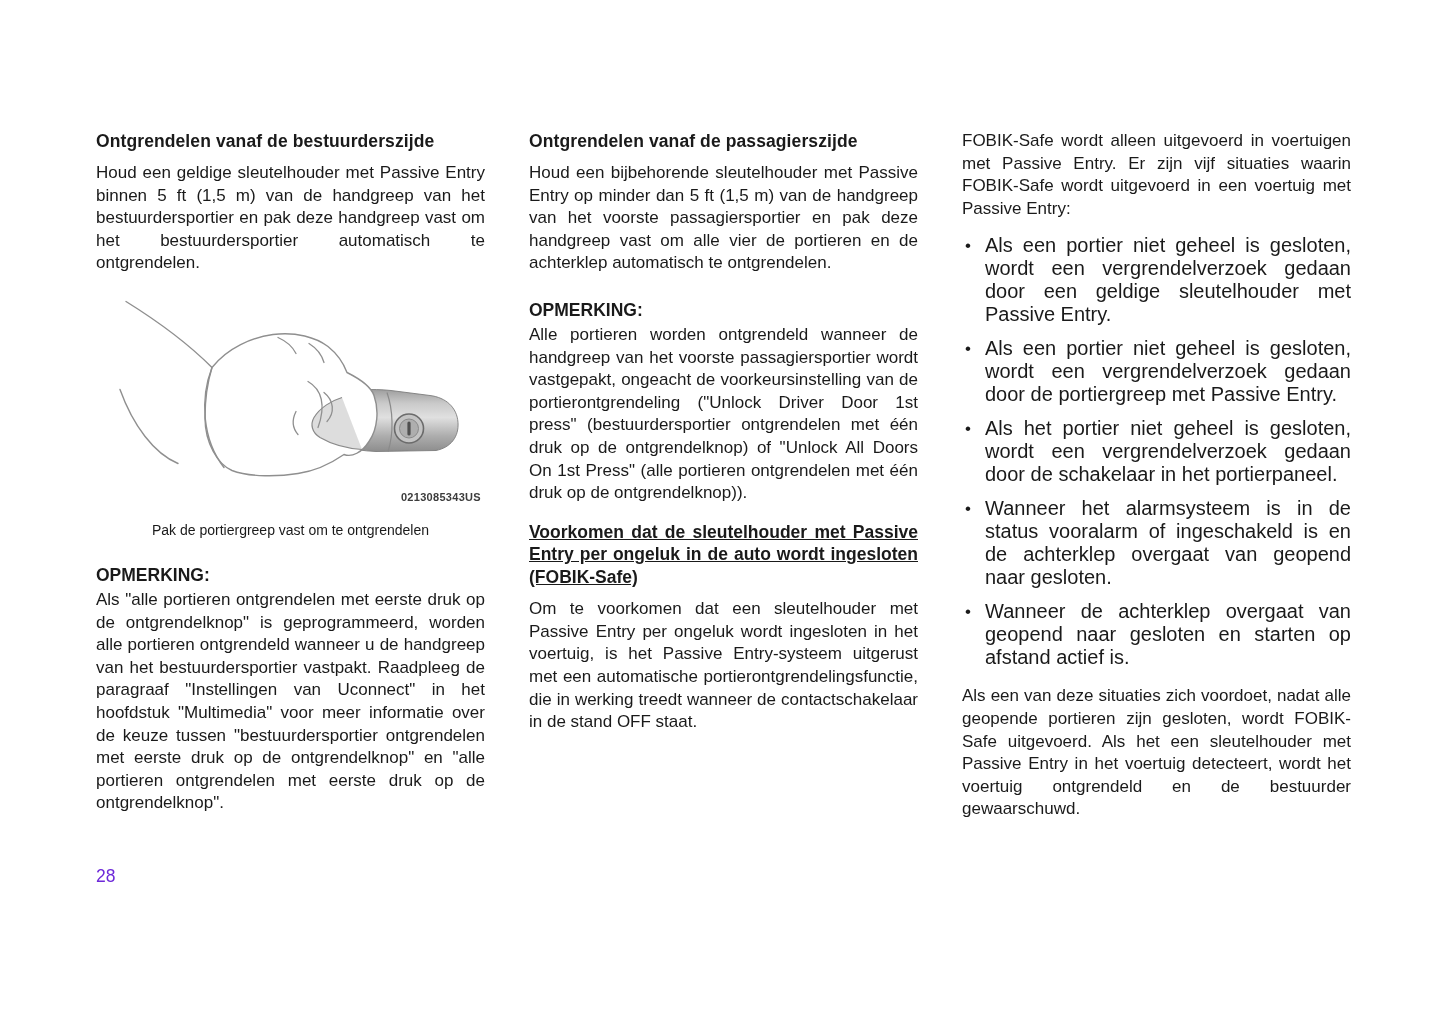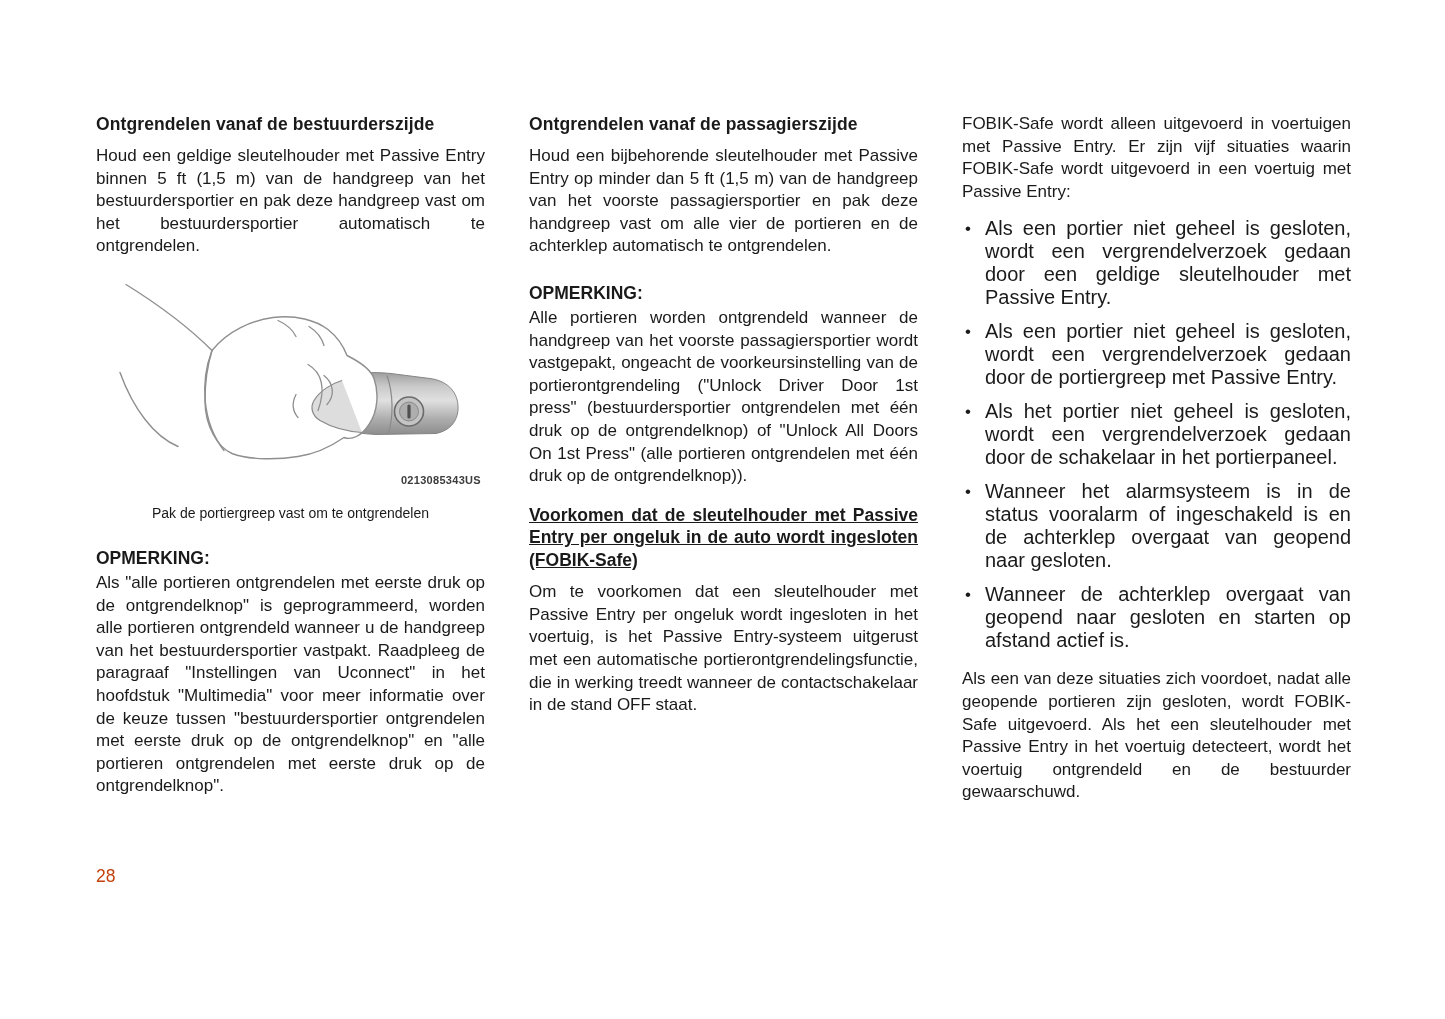--- a/index.html
+++ b/index.html
@@ -7,21 +7,21 @@
   body {
     width: 1445px; height: 1019px;
     font-family: "Liberation Sans", sans-serif;
     color: #1a1a1a;
     position: relative;
     overflow: hidden;
   }
   .page { position: absolute; inset: 0; background: #ffffff; }
   .columns {
     position: absolute;
-    left: 96px; top: 113px;
+    left: 96px; top: 130px;
     width: 1256px;
     display: flex;
     gap: 44px;
   }
   .col { width: 389px; flex: 0 0 389px; }
   .col h2 {
     font-size: 17.5px; font-weight: bold; line-height: 22px;
     margin: 0 0 10px 0; letter-spacing: 0.1px;
   }
   .col h3.subheading {
@@ -69,21 +69,21 @@
   ul.bullets li::before {
     content: "\2022";
     position: absolute;
     left: 3px; top: 0;
     font-size: 17px;
   }
   .page-number {
     position: absolute;
     left: 96px; top: 866px;
     font-size: 17.5px;
-    color: #c2410c;
+    color: #6d28d9;
   }
 </style>
 </head>
 <body>
 
 <div class="page">
   <div class="columns">
 
     <section class="col">
       <h2>Ontgrendelen vanaf de bestuurderszijde</h2>

